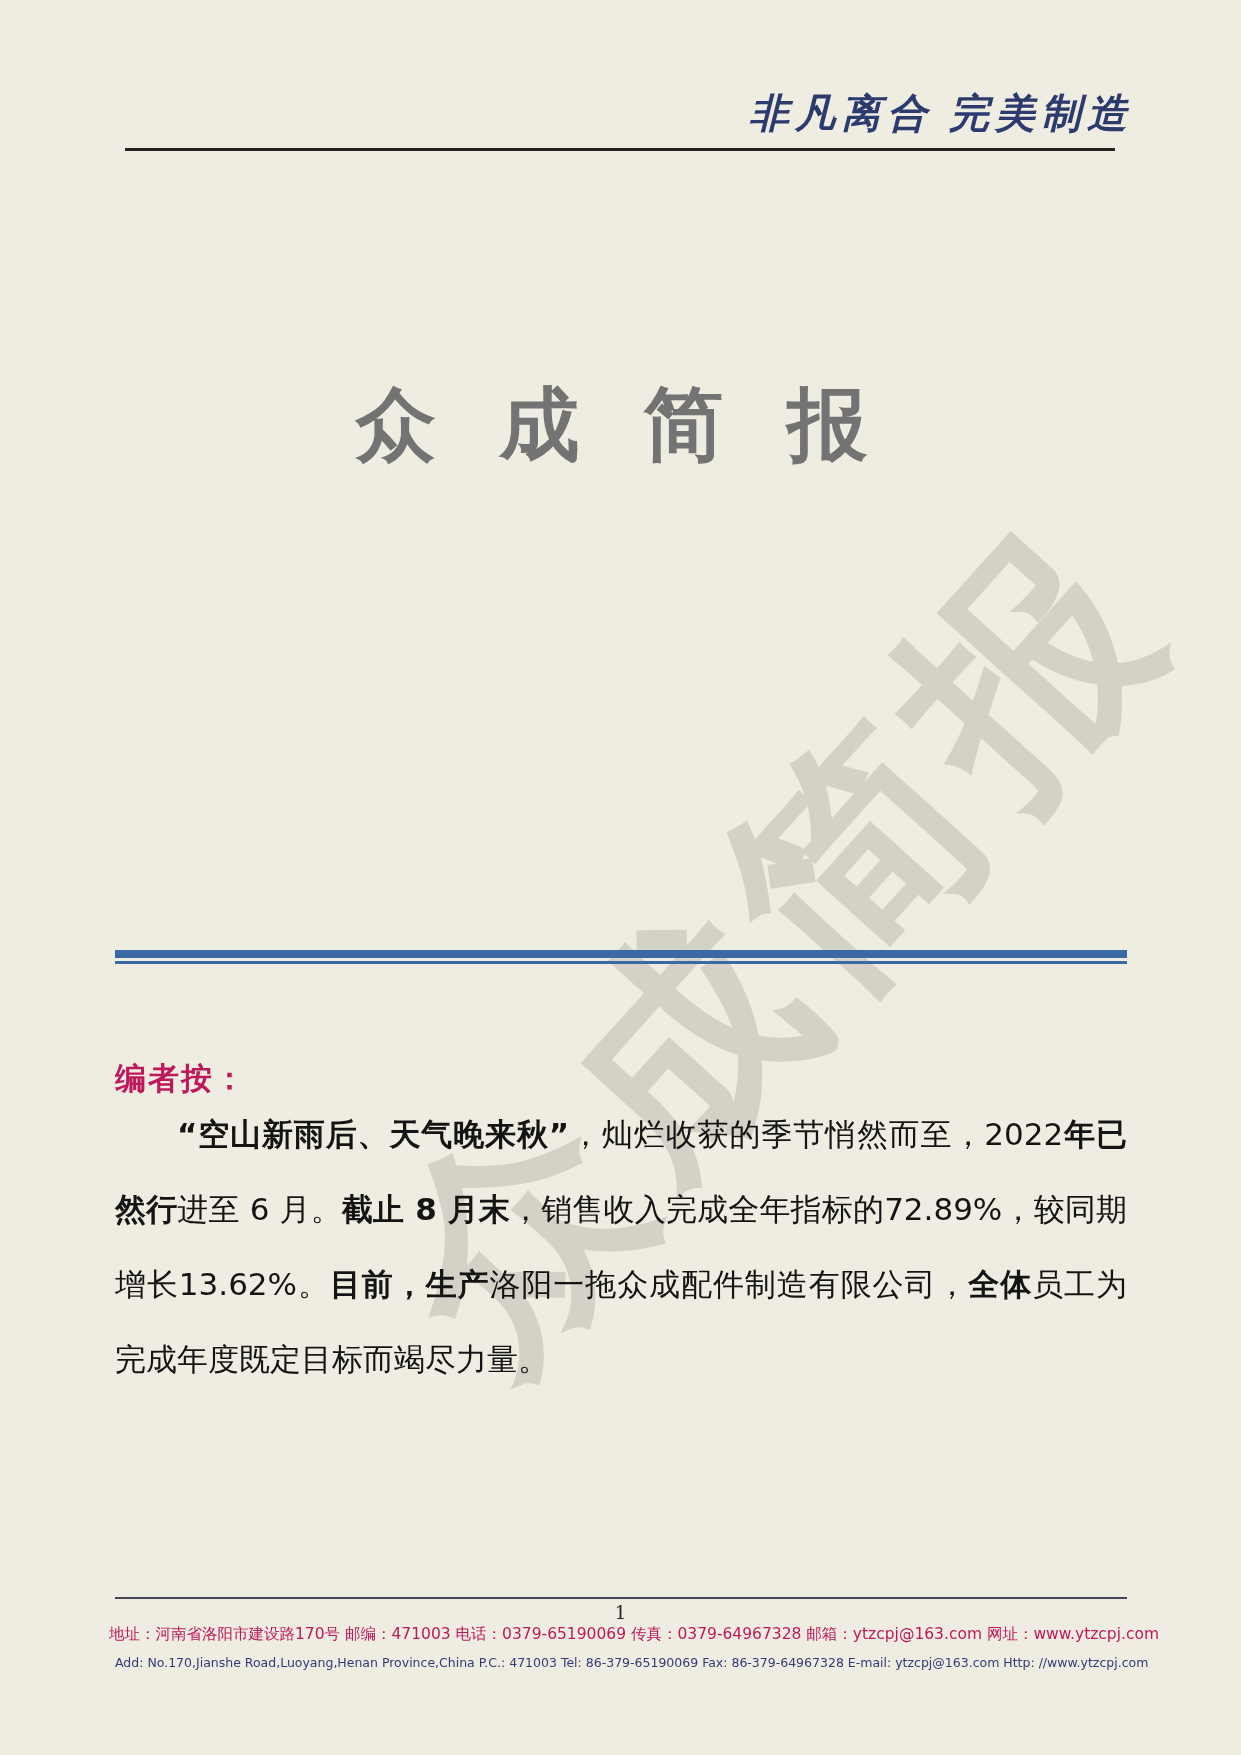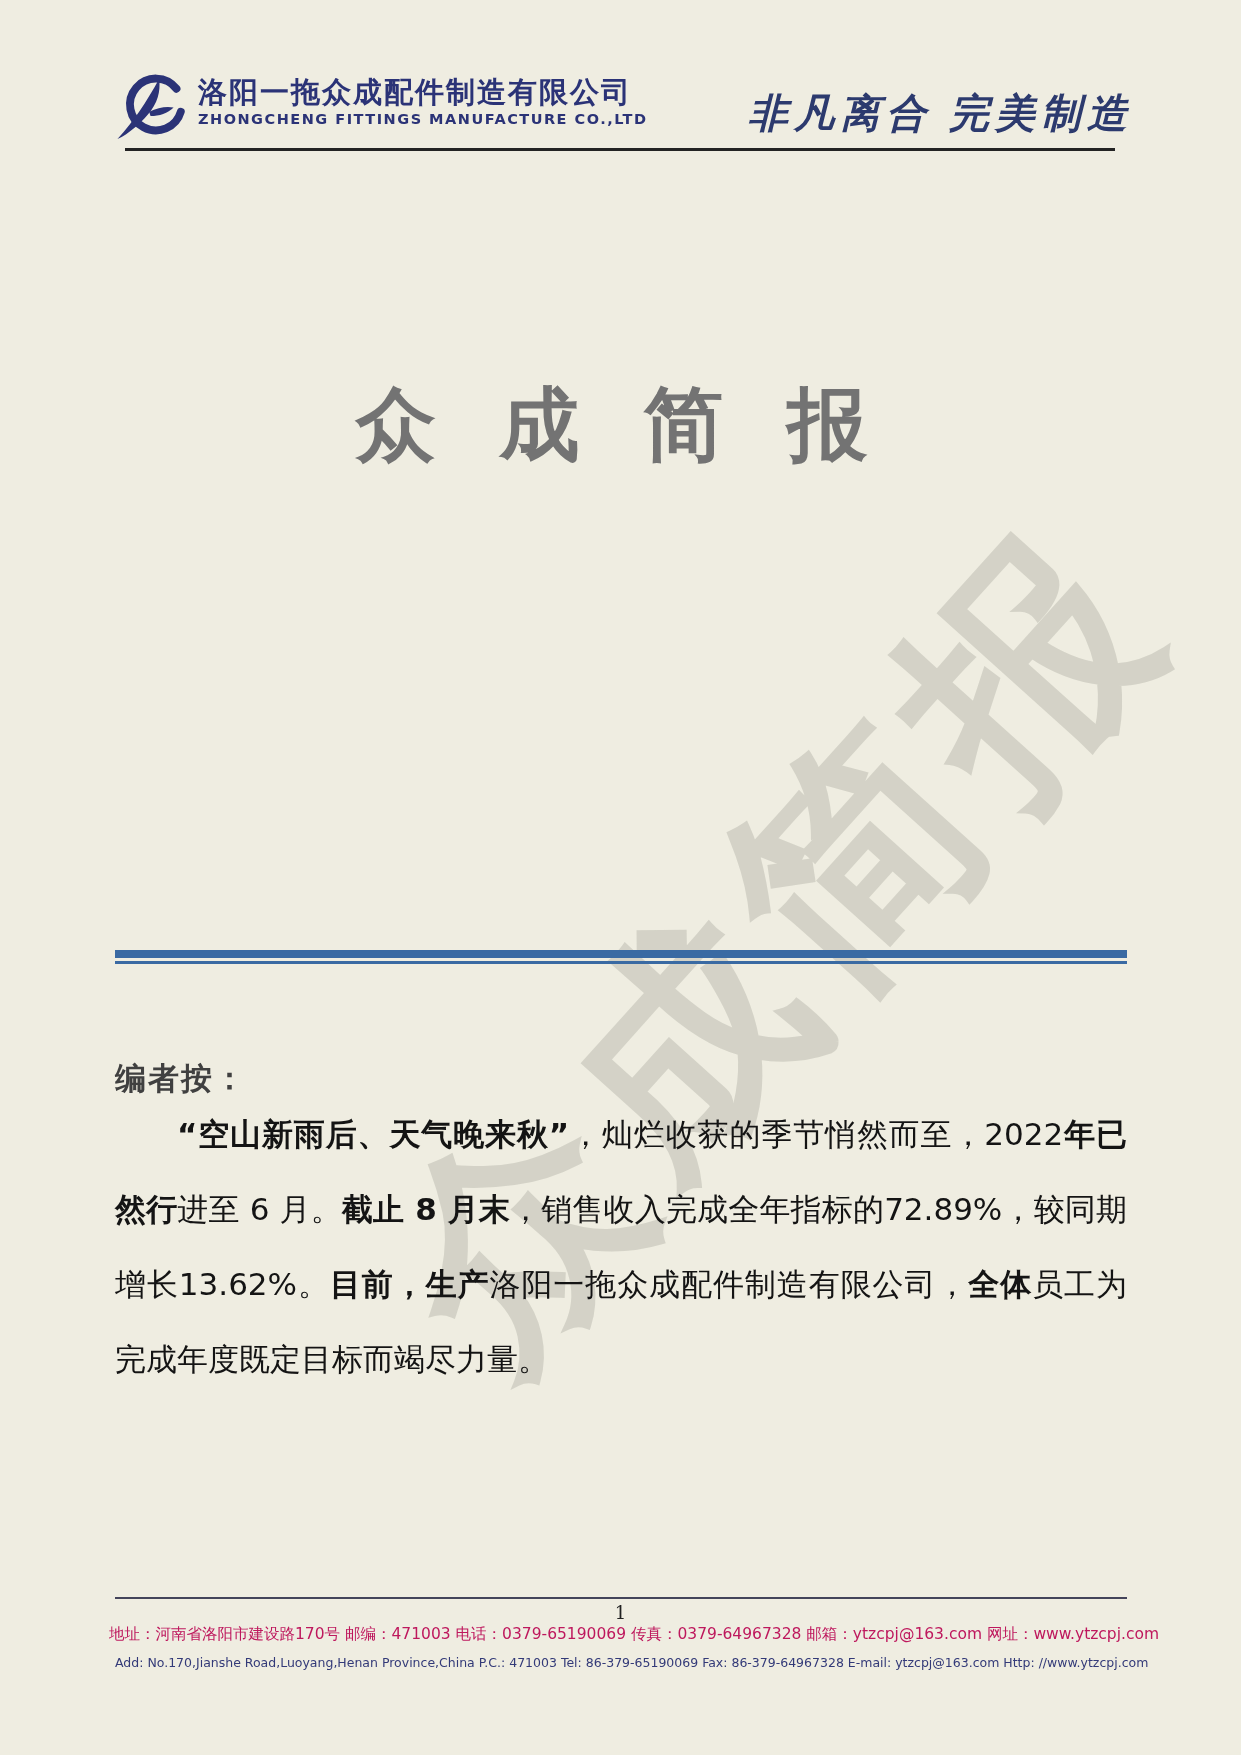--- a/index.html
+++ b/index.html
@@ -28,21 +28,21 @@
   .company-en{
     color:#2b3377;font-weight:bold;font-size:14.5px;letter-spacing:1.5px;
     margin-top:3px;white-space:nowrap;
   }
   .header-rule{
     position:absolute;left:125px;top:148px;width:990px;height:3px;background:#232323;
   }
   .slogan{
     position:absolute;right:108px;top:86px;
     color:#2c3a6e;font-size:40px;font-weight:bold;
-    font-family:Liberation Sans, sans-serif;
+    font-family:Liberation Serif, serif;
     font-style:italic;letter-spacing:6px;white-space:nowrap;
   }
 
   
   .watermark{
     position:absolute;left:230px;top:790px;width:1100px;text-align:center;
     transform:rotate(-48deg);transform-origin:center;
     font-size:235px;font-weight:bold;color:rgba(148,148,138,0.30);
     letter-spacing:18px;white-space:nowrap;pointer-events:none;
     font-family:"DejaVu Sans","Liberation Sans",sans-serif;
@@ -64,21 +64,21 @@
 
   
   .divider{position:absolute;left:115px;top:950px;width:1012px;}
   .divider .thick{height:8px;background:#3a6aa3;}
   .divider .gap{height:3px;}
   .divider .thin{height:2.5px;background:#3a6aa3;}
 
   
   .editor-label{
     position:absolute;left:115px;top:1058px;
-    color:#404040;font-size:31px;font-weight:bold;letter-spacing:2px;
+    color:#be185d;font-size:31px;font-weight:bold;letter-spacing:2px;
   }
   .editor-paragraph{
     position:absolute;left:115px;top:1097px;width:1012px;
     color:#141414;font-size:31px;line-height:75px;
     text-align:justify;text-indent:62px;
   }
   .seg-bold{font-weight:bold;}
 
   
   .footer{position:absolute;left:0;top:1594px;width:1241px;}
@@ -98,31 +98,20 @@
   }
 </style>
 </head>
 <body>
 
 <div class="page">
 
   <div class="watermark">众成简报</div>
 
   <div class="header">
-    <div class="logo-wrap">
-      <svg class="logo-mark" viewBox="0 0 100 100" xmlns="http://www.w3.org/2000/svg" aria-hidden="true">
-        <path d="M84 26 A36 36 0 1 0 90 58" fill="none" stroke="#2b3377" stroke-width="11" stroke-linecap="round"></path>
-        <path d="M2 96 C25 70 42 45 60 12 C62 30 58 46 44 62 C32 76 18 88 2 96 Z" fill="#2b3377"></path>
-        <path d="M46 58 C58 52 70 50 80 52 C72 60 60 64 48 64 Z" fill="#2b3377"></path>
-      </svg>
-      <div class="logo-text">
-        <div class="company-cn">洛阳一拖众成配件制造有限公司</div>
-        <div class="company-en">ZHONGCHENG FITTINGS MANUFACTURE CO.,LTD</div>
-      </div>
-    </div>
     <div class="slogan">非凡离合 完美制造</div>
     <div class="header-rule"></div>
   </div>
 
   <div class="doc-title">众 成 简 报</div>
 
   <div class="divider">
     <div class="thick"></div>
     <div class="gap"></div>
     <div class="thin"></div>

